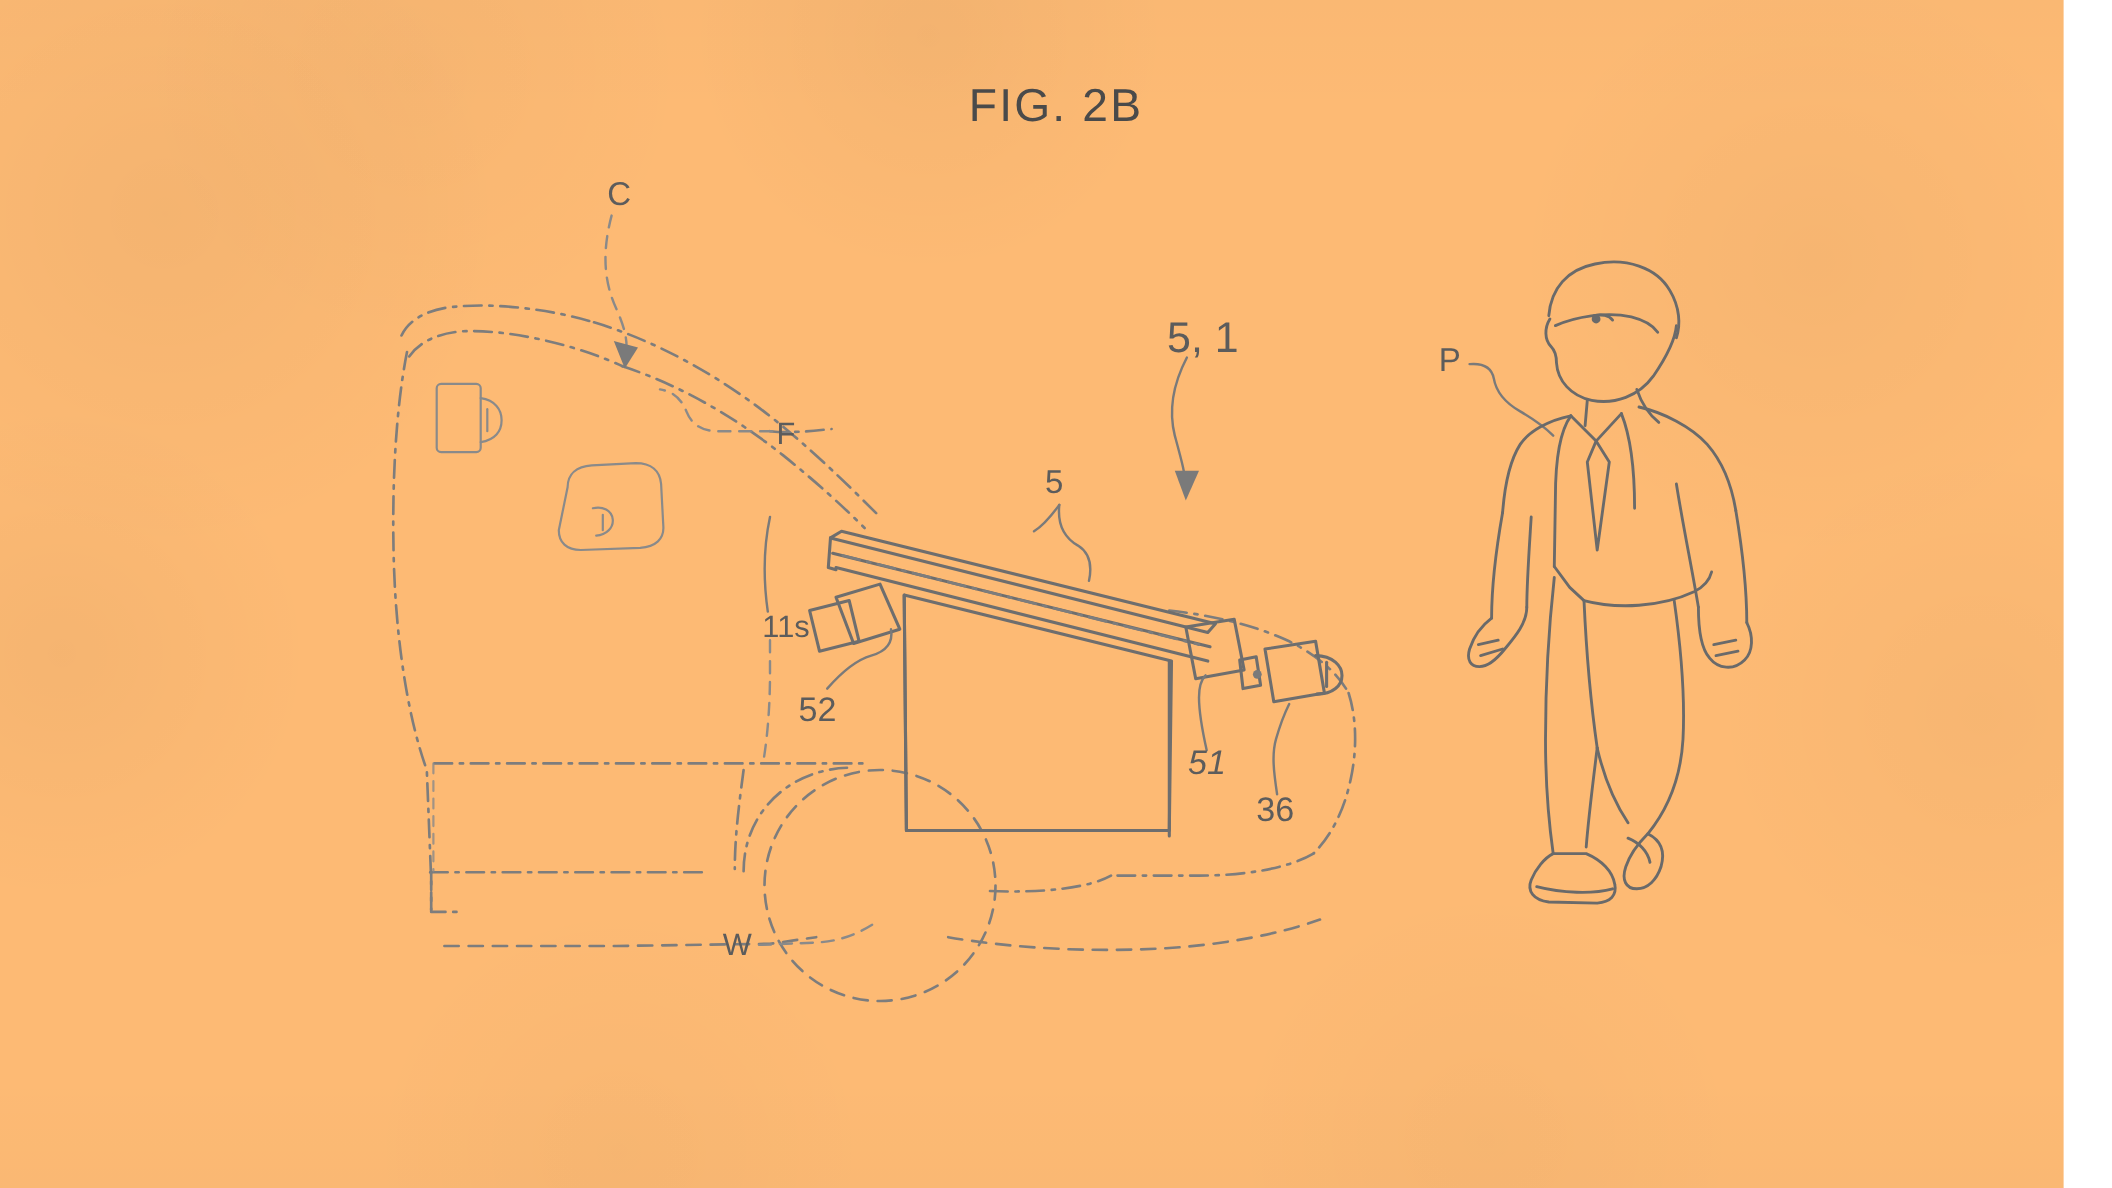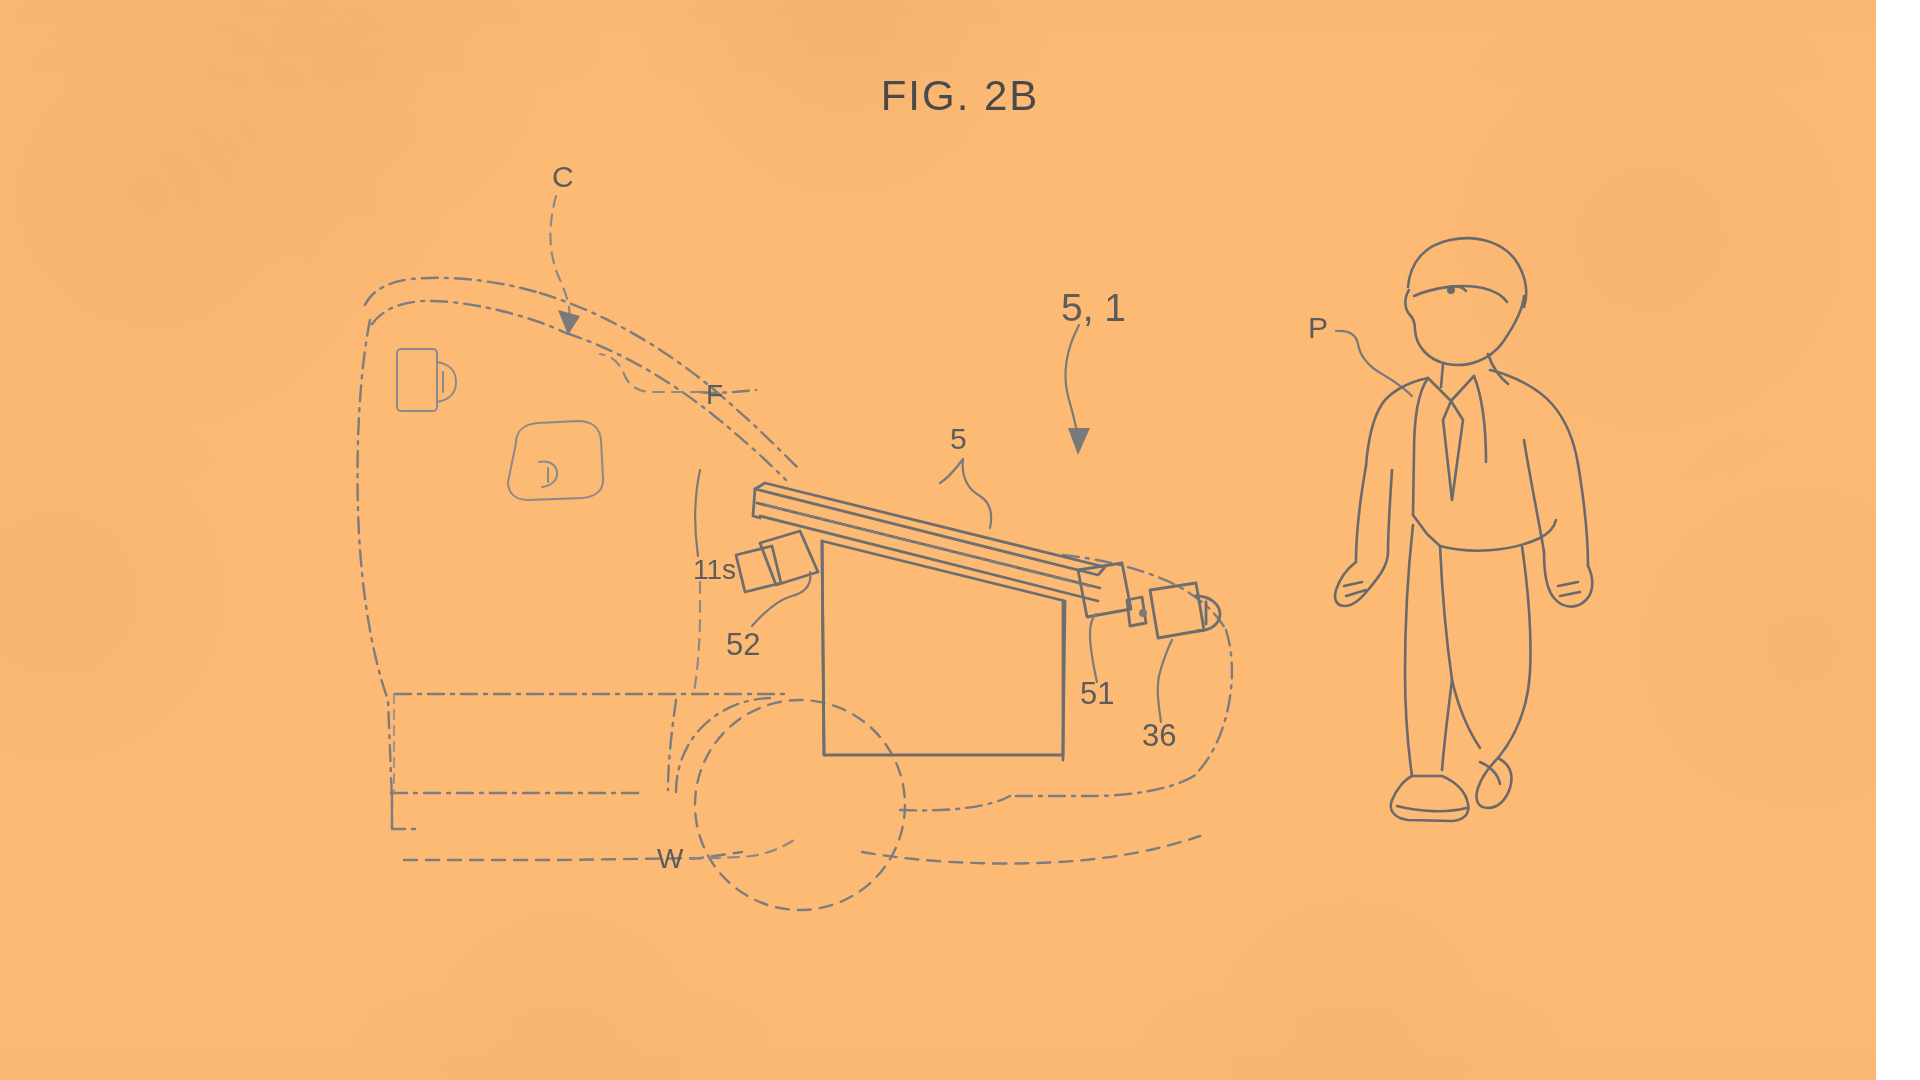--- a/index.html
+++ b/index.html
@@ -265,21 +265,21 @@
   <div class="ref-label" style="left:706px; top:381px; font-size:28px;">F</div>
 
   <div class="ref-label" style="left:1061px; top:288px; font-size:39px;">5, 1</div>
 
   <div class="ref-label" style="left:950px; top:424px; font-size:30px;">5</div>
 
   <div class="ref-label" style="left:693px; top:556px; font-size:28px;">11s</div>
 
   <div class="ref-label" style="left:726px; top:629px; font-size:31px;">52</div>
 
-  <div class="ref-label" style="left:1080px; top:678px; font-size:31px;">51</div>
+  <div class="ref-label" style="left:1080px; top:678px; font-size:31px;font-style:italic;">51</div>
 
   <div class="ref-label" style="left:1142px; top:720px; font-size:31px;">36</div>
 
   <div class="ref-label" style="left:657px; top:845px; font-size:28px;">W</div>
 
   <div class="ref-label" style="left:1308px; top:313px; font-size:30px;">P</div>
 
 </div>
 
 </body></html>

